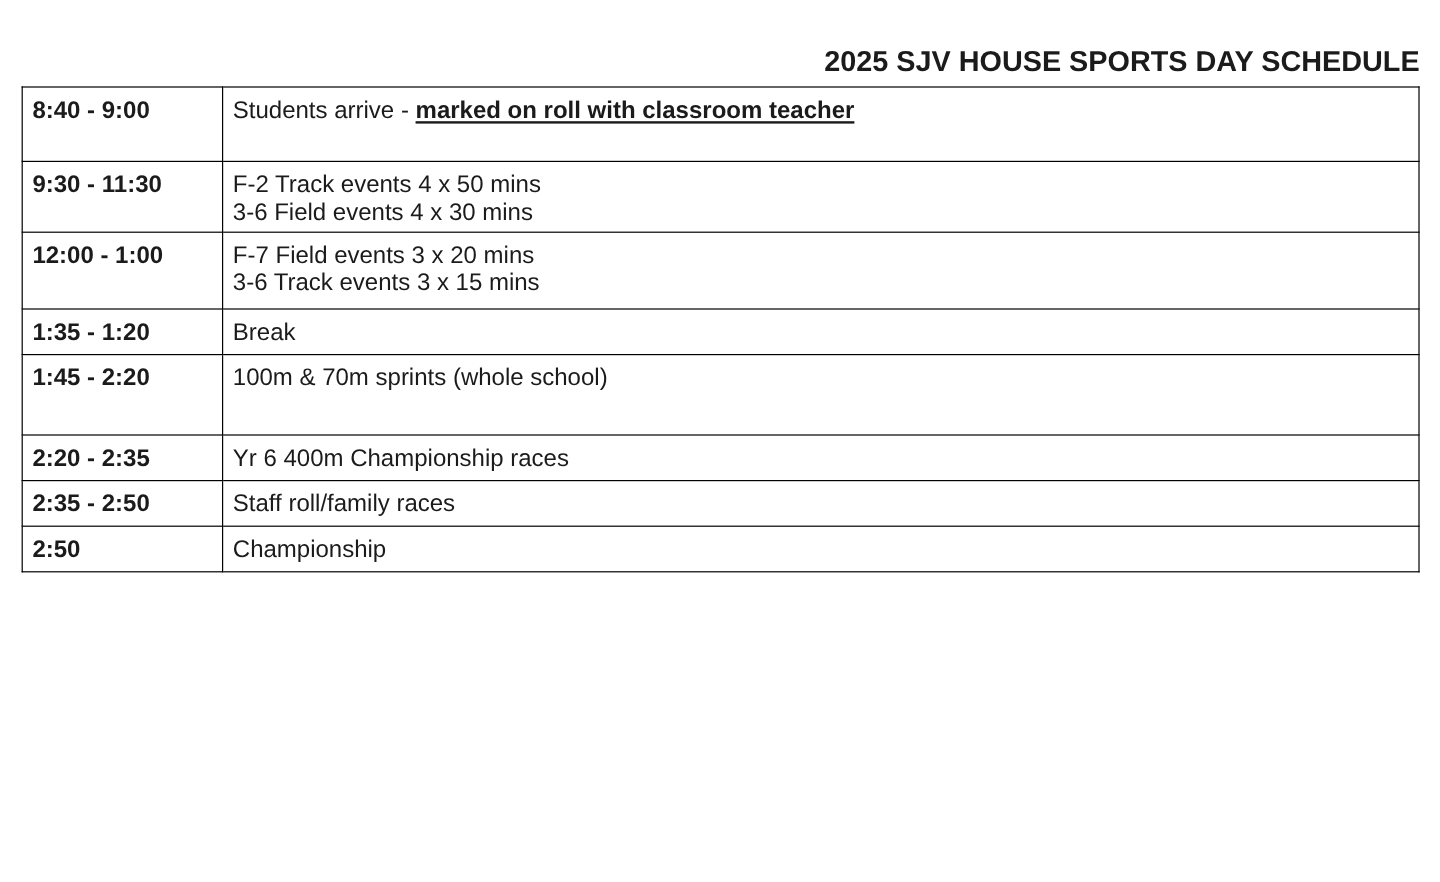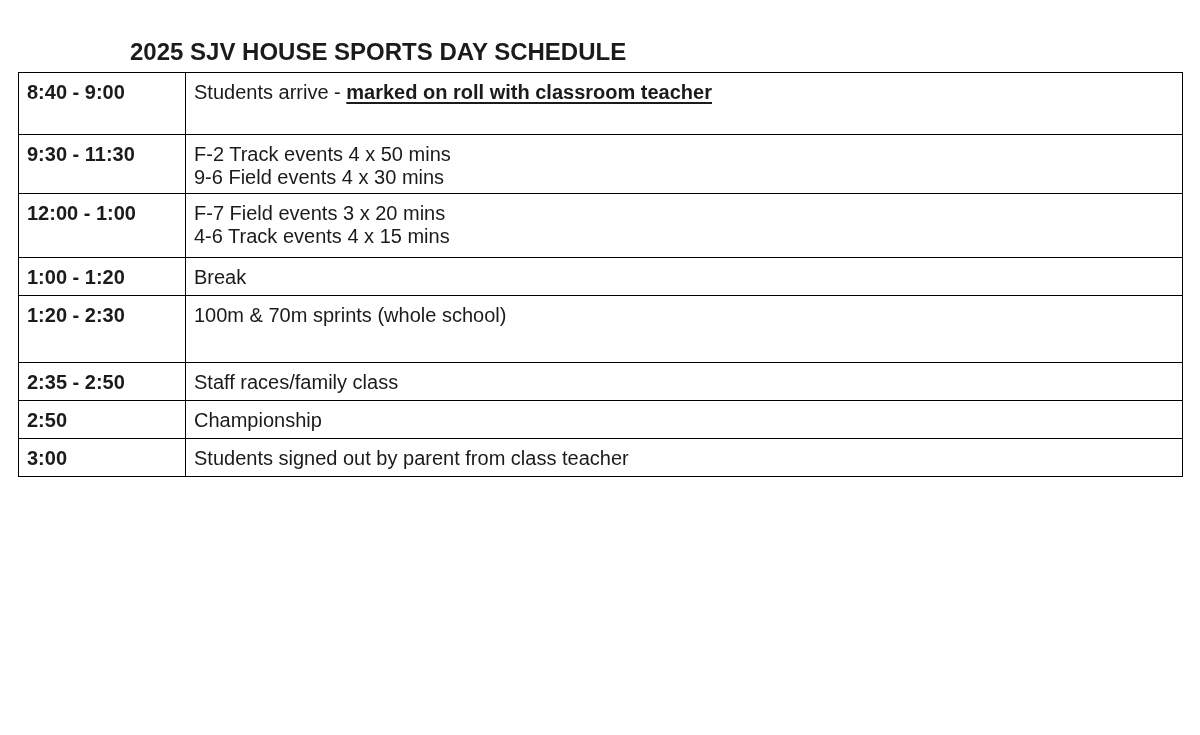--- a/index.html
+++ b/index.html
@@ -13,21 +13,21 @@
   body {
     font-family: "Liberation Sans", sans-serif;
     color: #1b1b1b;
     -webkit-font-smoothing: antialiased;
   }
   .doc-title {
     margin: 38px 0 6px 18px;
     width: 1165px;
     box-sizing: border-box;
     padding-left: 112px;
-    text-align: left;
+    text-align: right;
     font-size: 24px;
     font-weight: bold;
     line-height: 28px;
     white-space: nowrap;
   }
   table.schedule {
     margin-left: 18px;
     width: 1165px;
     border-collapse: collapse;
     table-layout: fixed;
@@ -70,62 +70,62 @@
     <td class="activity-cell">
           <div><span>Students arrive - </span><span class="underline">marked on roll with classroom teacher</span></div>
         </td>
   </tr>
 
 
   <tr>
     <td class="time-cell">9:30 - 11:30</td>
     <td class="activity-cell">
           <div><span>F-2 Track events 4 x 50 mins</span></div>
-          <div><span>9-6 Field events 4 x 30 mins</span></div>
+          <div><span>3-6 Field events 4 x 30 mins</span></div>
         </td>
   </tr>
 
 
   <tr>
     <td class="time-cell">12:00 - 1:00</td>
     <td class="activity-cell">
           <div><span>F-7 Field events 3 x 20 mins</span></div>
-          <div><span>4-6 Track events 4 x 15 mins</span></div>
+          <div><span>3-6 Track events 3 x 15 mins</span></div>
         </td>
   </tr>
 
   <tr>
-    <td class="time-cell">1:00 - 1:20</td>
+    <td class="time-cell">1:35 - 1:20</td>
     <td class="activity-cell">
           <div><span>Break</span></div>
         </td>
   </tr>
 
   <tr>
-    <td class="time-cell">1:20 - 2:30</td>
+    <td class="time-cell">1:45 - 2:20</td>
     <td class="activity-cell">
           <div><span>100m &amp; 70m sprints (whole school)</span></div>
         </td>
   </tr>
 
+  <tr>
+    <td class="time-cell">2:20 - 2:35</td>
+    <td class="activity-cell">
+          <div><span>Yr 6 400m Championship races</span></div>
+        </td>
+  </tr>
 
   <tr>
     <td class="time-cell">2:35 - 2:50</td>
     <td class="activity-cell">
-          <div><span>Staff races/family class</span></div>
+          <div><span>Staff roll/family races</span></div>
         </td>
   </tr>
 
   <tr>
     <td class="time-cell">2:50</td>
     <td class="activity-cell">
           <div><span>Championship</span></div>
         </td>
   </tr>
 
-  <tr>
-    <td class="time-cell">3:00</td>
-    <td class="activity-cell">
-          <div><span>Students signed out by parent from class teacher</span></div>
-        </td>
-  </tr>
 </tbody>
 </table>
 
 </body></html>

